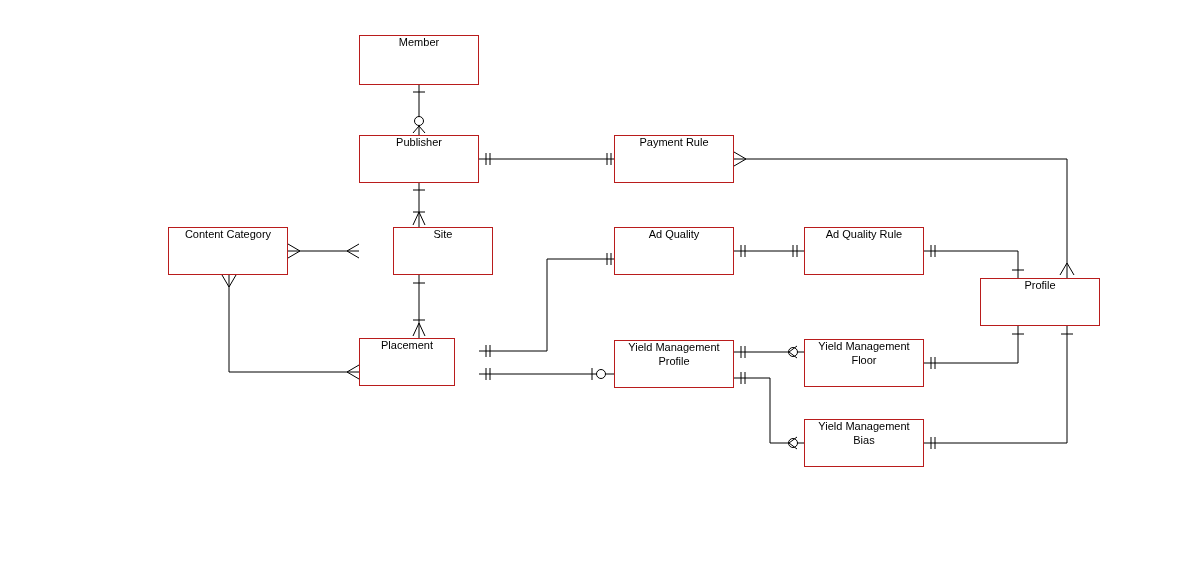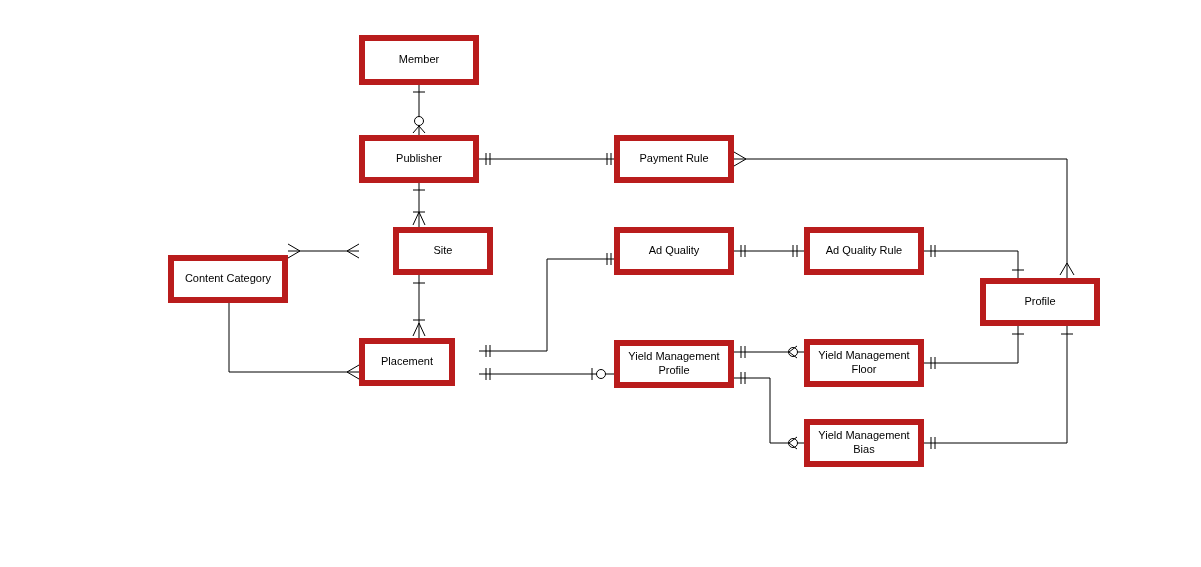--- a/index.html
+++ b/index.html
@@ -17,24 +17,24 @@
   #canvas {
     position: absolute;
     left: 0;
     top: 0;
     width: 1201px;
     height: 567px;
   }
   .er-box {
     position: absolute;
     box-sizing: border-box;
-    border: 6px solid #b91c1c;
+    border: 1px solid #b91c1c;
     background: #ffffff;
     display: flex;
-    align-items: center;
+    align-items: flex-start;
     justify-content: center;
     text-align: center;
     font-size: 11px;
     color: #000000;
     line-height: 1.25;
     z-index: 5;
   }
   .er-box span {
     display: block;
     padding: 0 4px;
@@ -178,21 +178,21 @@
 
   <div class="er-box" style="left:359px;top:35px;width:120px;height:50px;">
     <span>Member</span>
   </div>
   <div class="er-box" style="left:614px;top:135px;width:120px;height:48px;">
     <span>Payment Rule</span>
   </div>
   <div class="er-box" style="left:359px;top:135px;width:120px;height:48px;">
     <span>Publisher</span>
   </div>
-  <div class="er-box" style="left:168px;top:227px;width:120px;height:48px;margin-top:28px;">
+  <div class="er-box" style="left:168px;top:227px;width:120px;height:48px;">
     <span>Content Category</span>
   </div>
   <div class="er-box" style="left:359px;top:227px;width:100px;height:48px;margin-left:34px;">
     <span>Site</span>
   </div>
   <div class="er-box" style="left:614px;top:227px;width:120px;height:48px;">
     <span>Ad Quality</span>
   </div>
   <div class="er-box" style="left:804px;top:227px;width:120px;height:48px;">
     <span>Ad Quality Rule</span>

